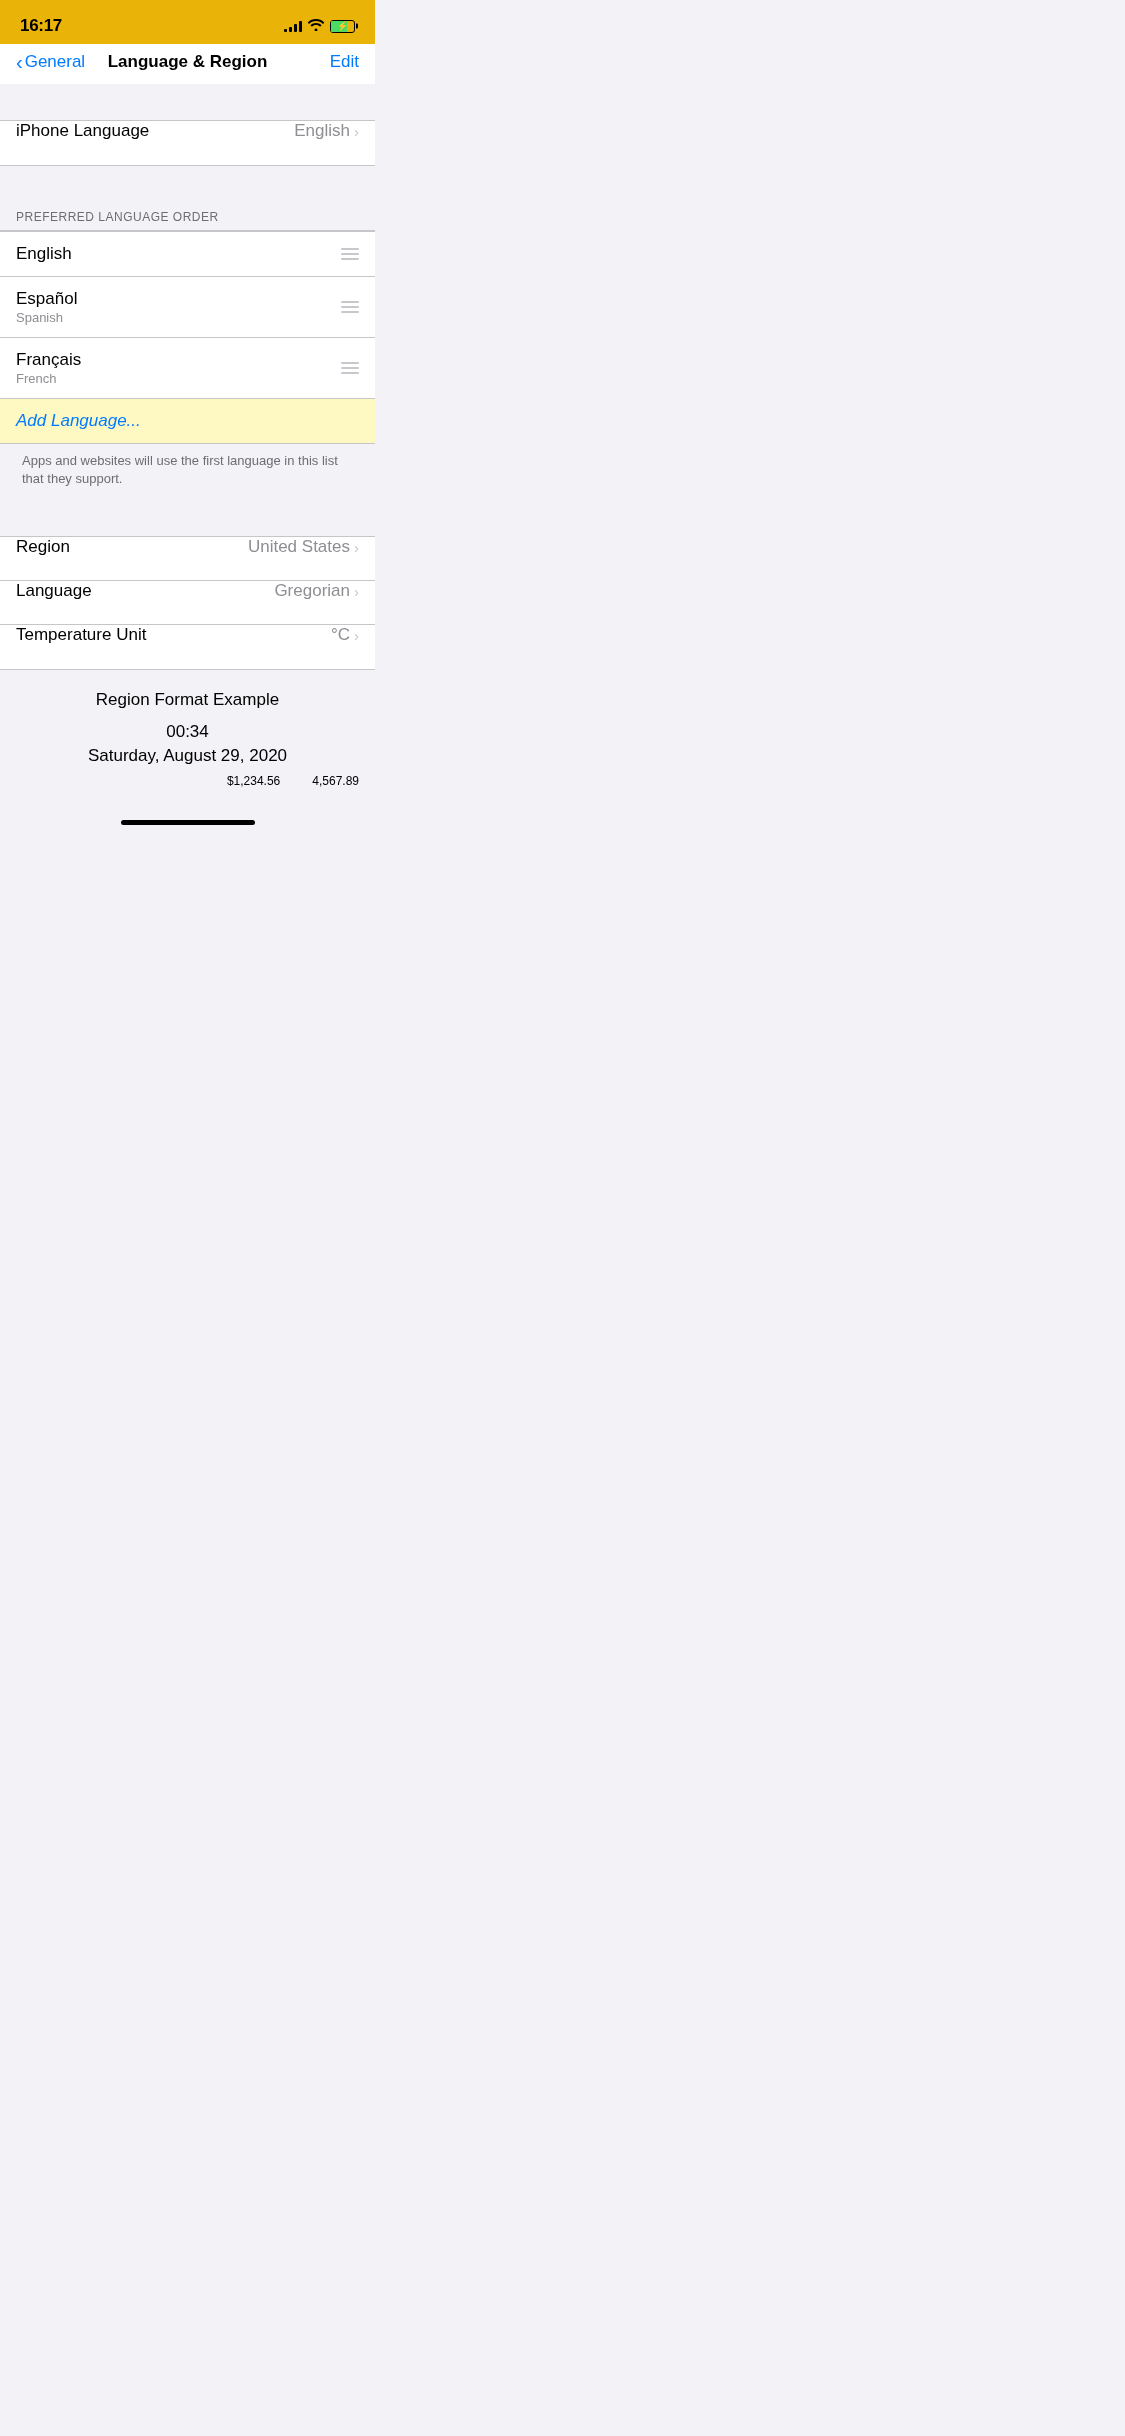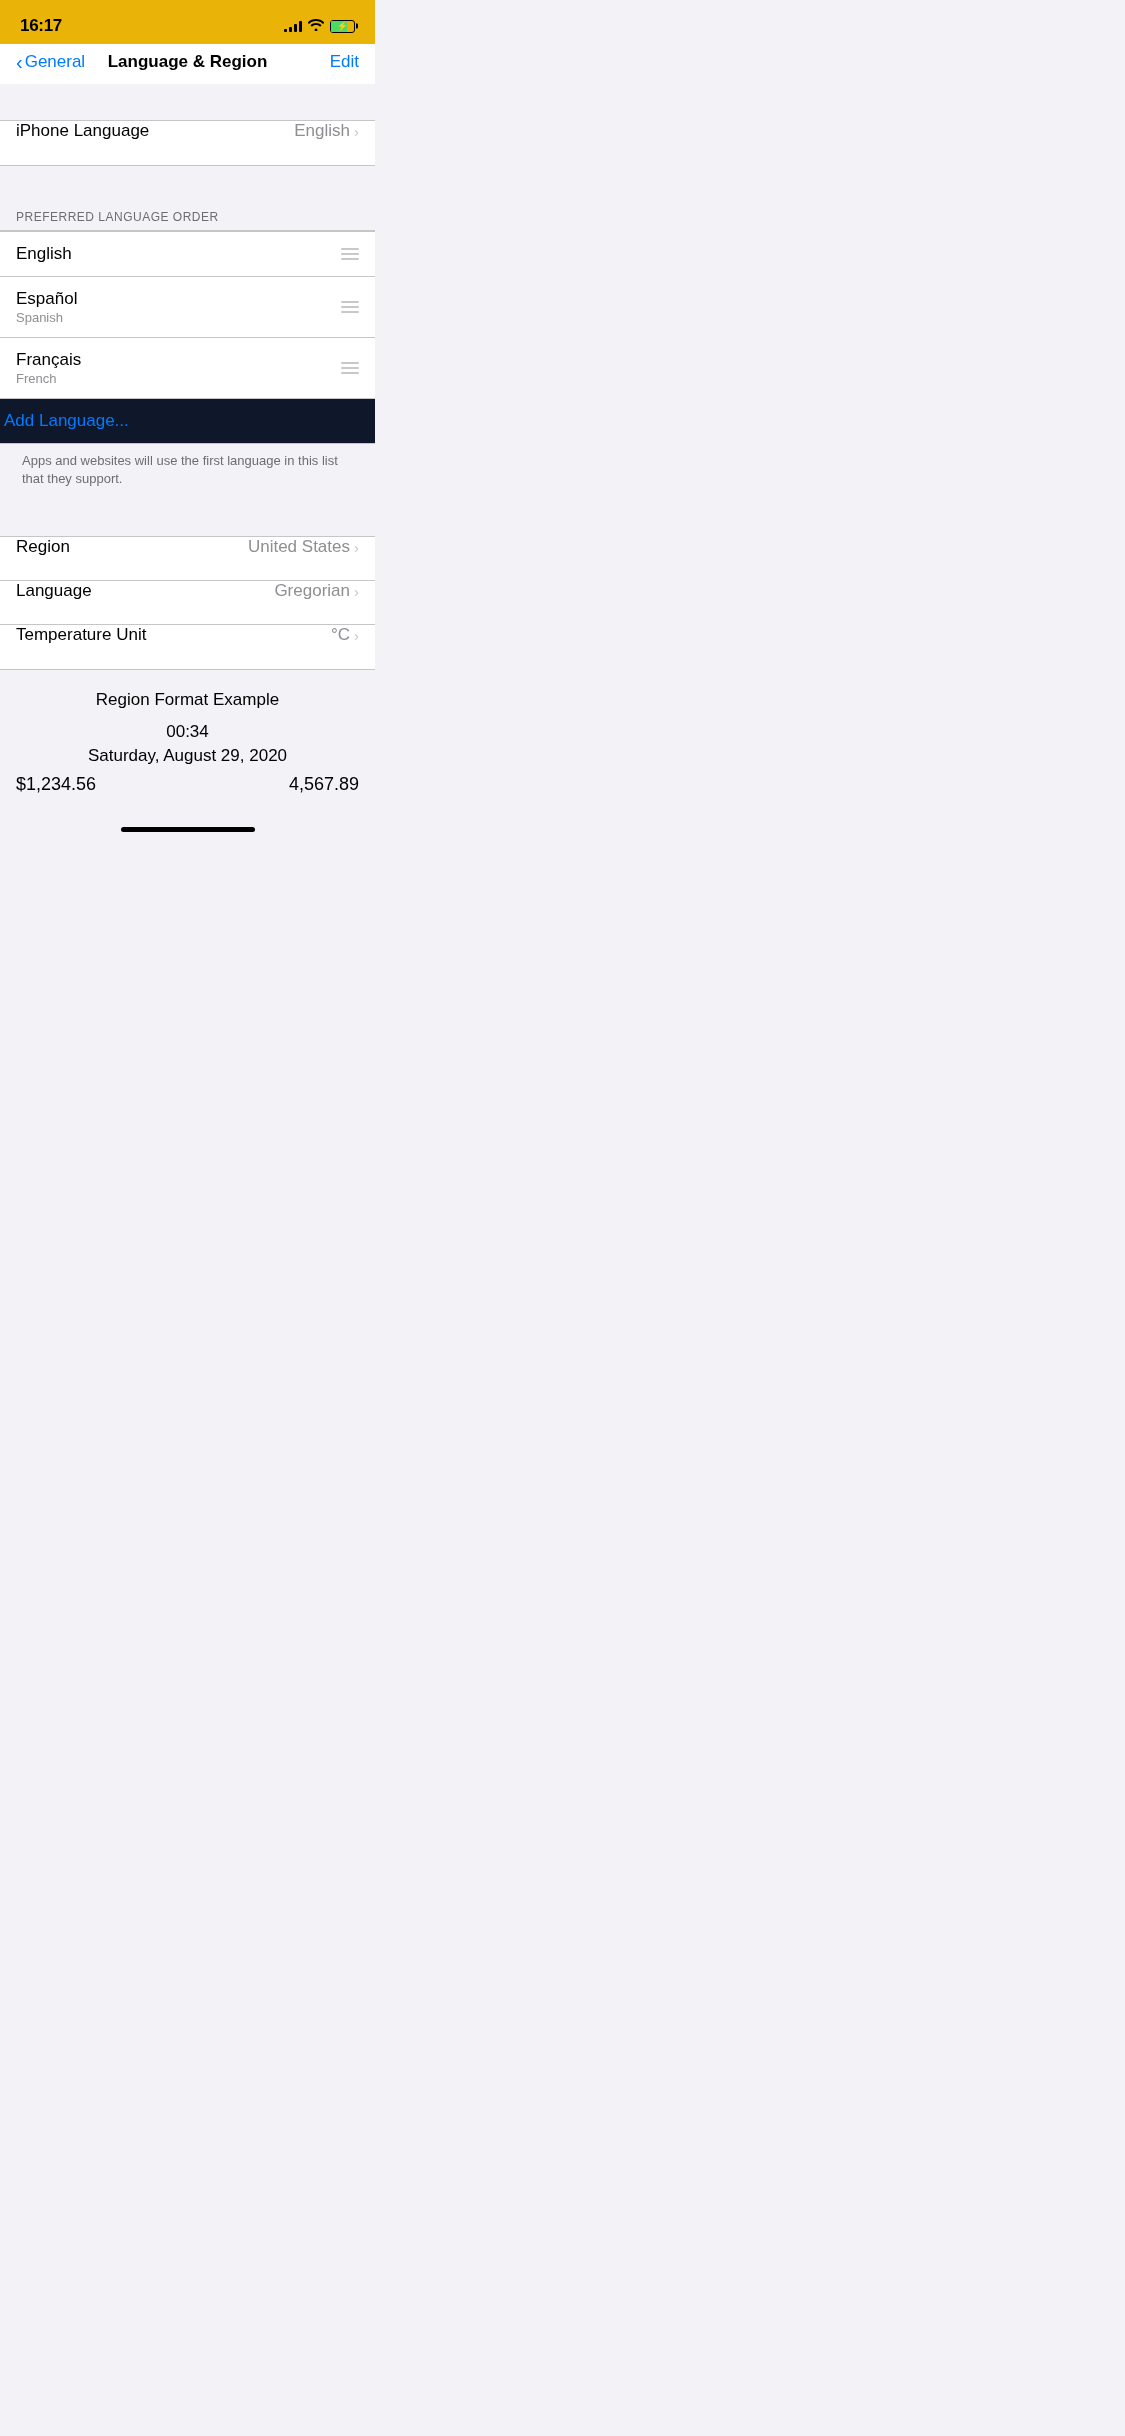--- a/index.html
+++ b/index.html
@@ -218,24 +218,25 @@
       width: 18px;
       height: 2px;
       background: #c7c7cc;
       border-radius: 1px;
     }
 
     
     .add-lang-row {
       display: flex;
       align-items: center;
-      padding: 12px 4px;
-      background: #0f172a;
+      padding: 12px 16px;
+      background: #fef9c3;
       min-height: 44px;
       cursor: pointer;
+      font-style: italic;
     }
 
     .add-lang-text {
       font-size: 17px;
       color: #007aff;
     }
 
     
     .footer-note {
       padding: 8px 16px 12px 16px;
@@ -268,23 +269,23 @@
     }
 
     .format-date {
       font-size: 17px;
       color: #000;
       margin-bottom: 8px;
     }
 
     .format-numbers {
       display: flex;
-      justify-content: space-between;
-      gap: 76px;
-      font-size: 18px;
+      justify-content: flex-end;
+      gap: 32px;
+      font-size: 12px;
       color: #000;
     }
 
     
     .home-indicator {
       display: flex;
       justify-content: center;
       align-items: center;
       padding: 8px 0 10px 0;
       background: #f2f2f7;

